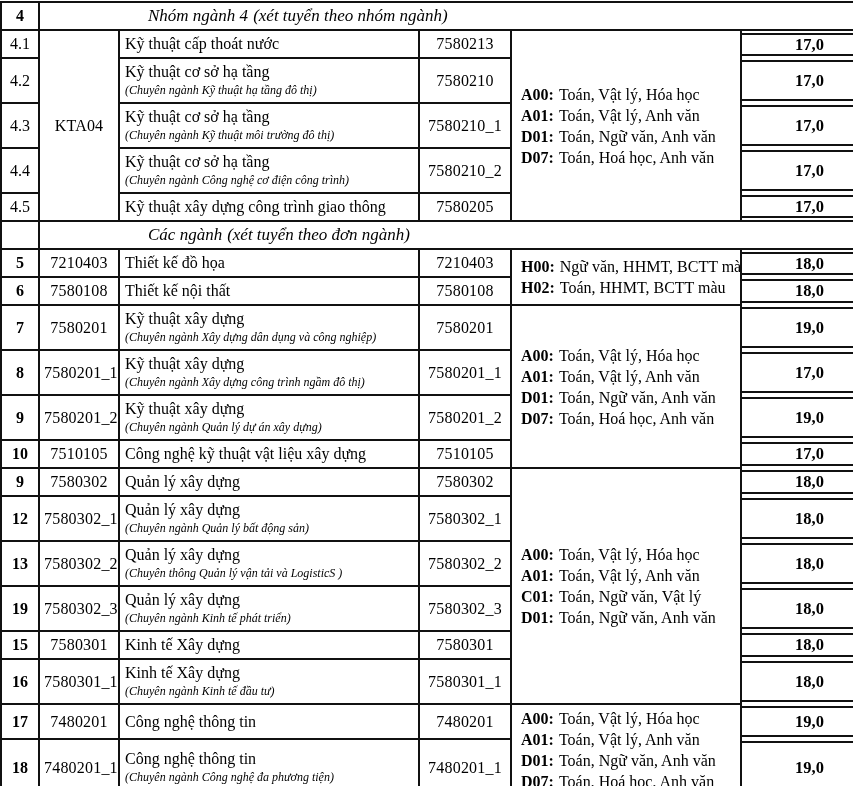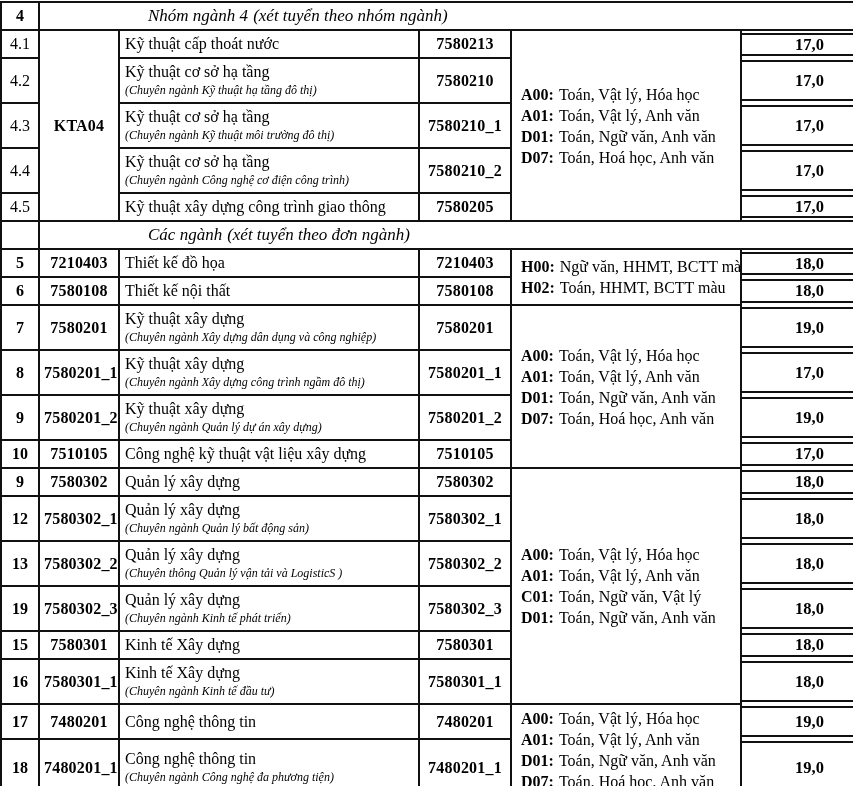--- a/index.html
+++ b/index.html
@@ -18,21 +18,21 @@
   td {
     border: 2px solid #111111;
     padding: 3px 4px;
     vertical-align: middle;
     overflow: hidden;
   }
   
   .c  { text-align: center; }
   .no-cell   { font-size: 16px; }
   .no-bold   { font-weight: bold; }
-  .code-cell { font-size: 16px; letter-spacing: 0.2px; font-weight: bold; }
+  .code-cell { font-size: 16px; letter-spacing: 0.2px; }
   .name-cell { padding-left: 5px; padding-right: 2px; }
   .major     { font-size: 16px; line-height: 20px; white-space: nowrap; }
   .specialty { font-size: 12px; font-style: italic; line-height: 17px; white-space: nowrap; }
   
   .sec-cell  { padding-left: 108px; font-size: 17px; }
   .sec-title { font-weight: normal; font-style: italic; }
   .sec-sub   { font-style: italic; margin-left: 5px; margin-top: 32px; }
   
   .combo-cell { padding-left: 9px; padding-right: 2px; }
   .combo-line { font-size: 16px; line-height: 21px; white-space: nowrap; }

